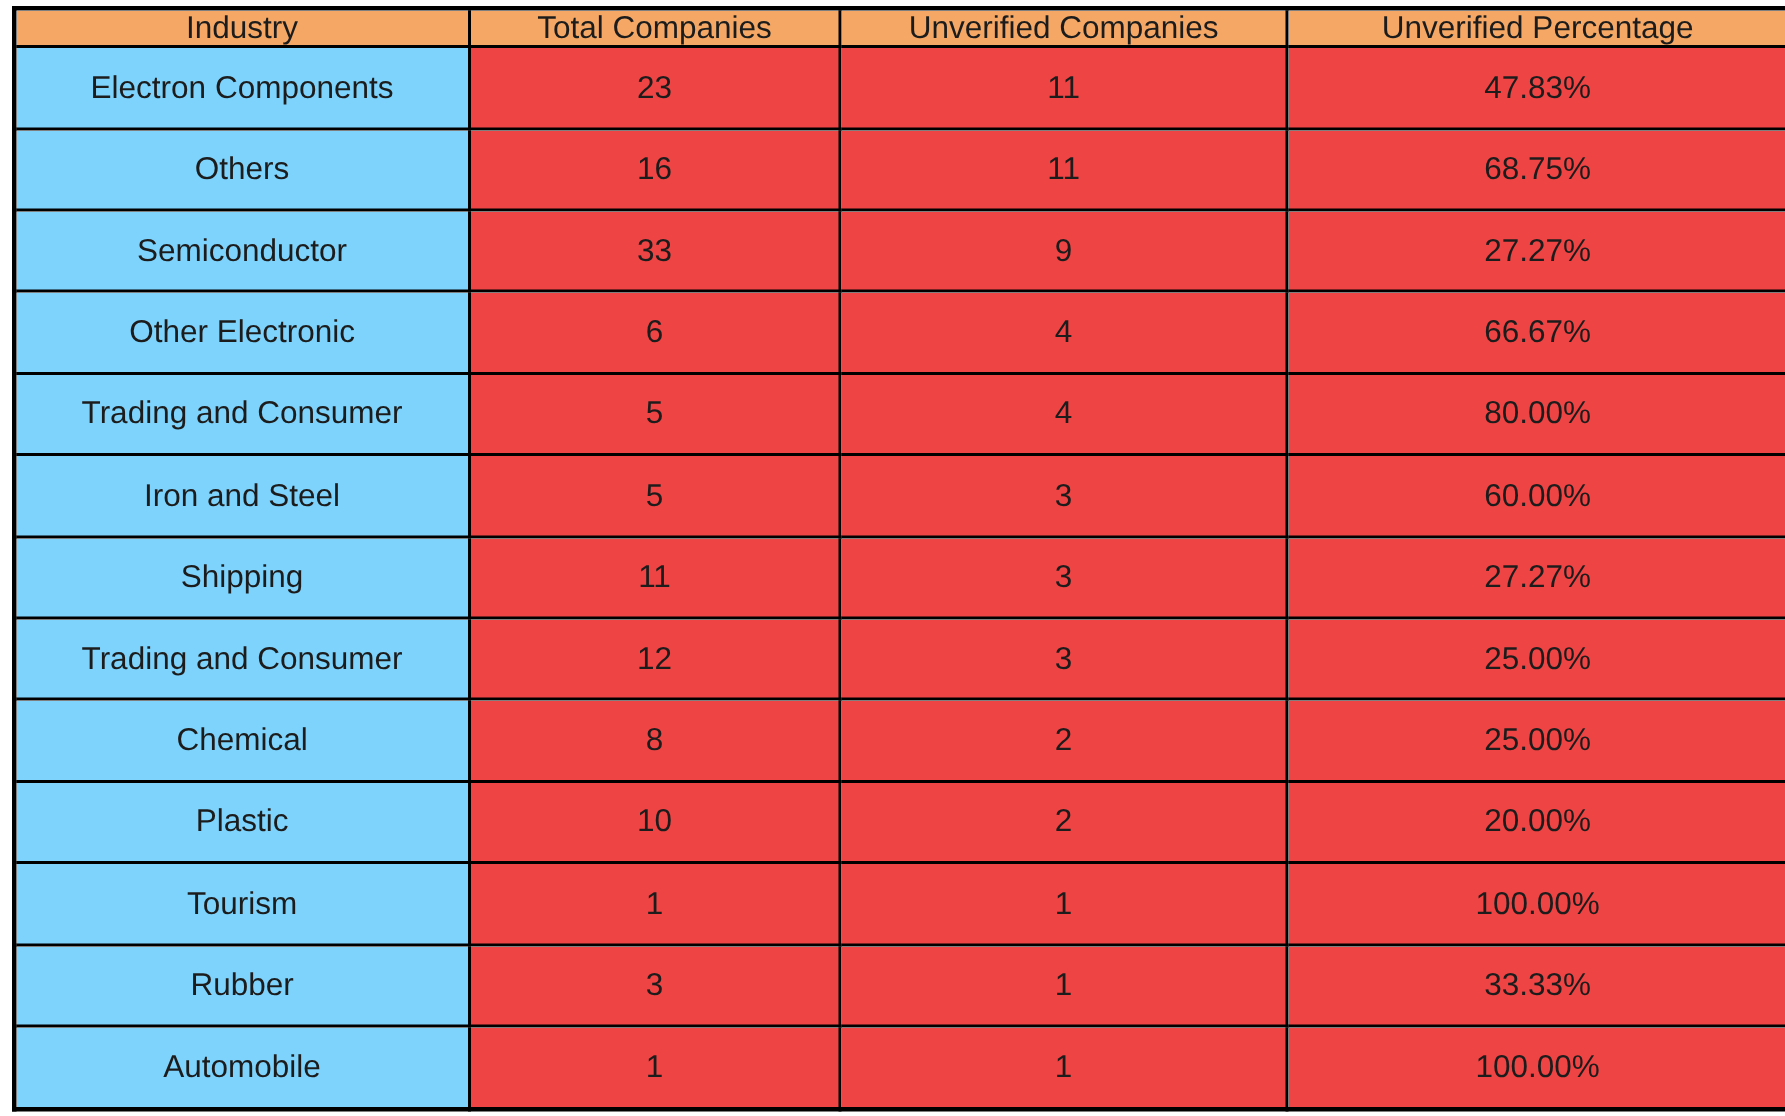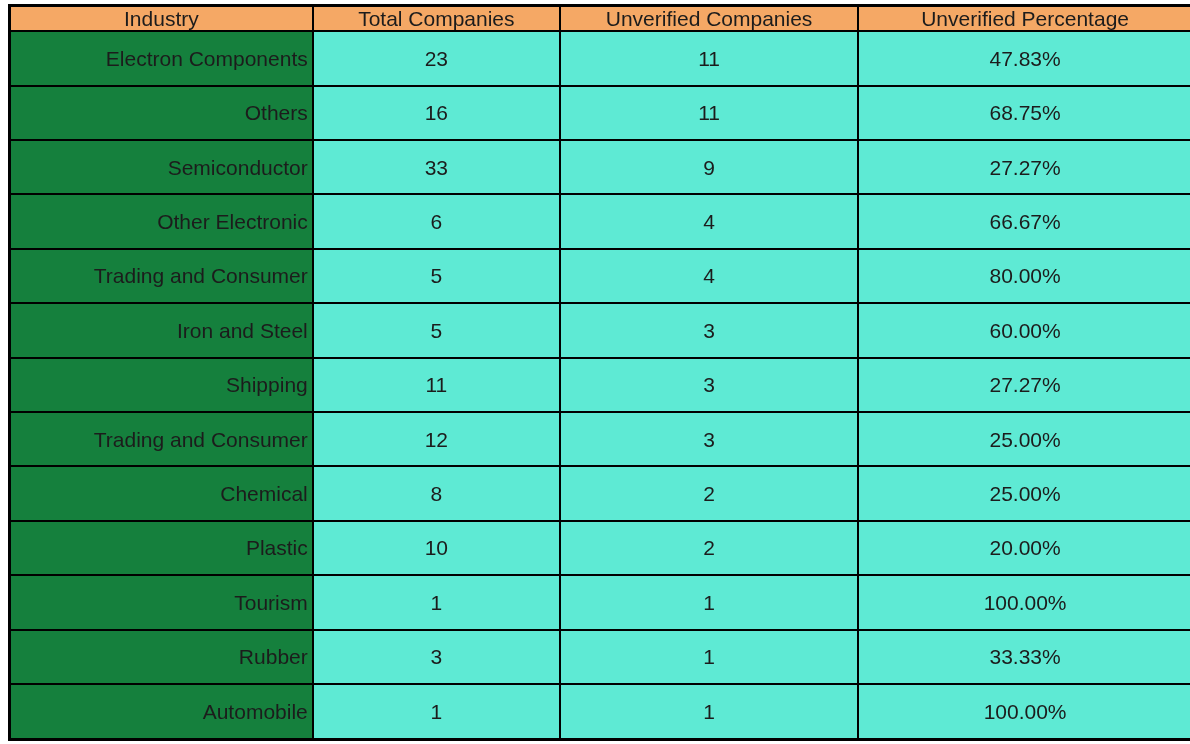--- a/index.html
+++ b/index.html
@@ -35,25 +35,24 @@
     color: #1c1c1c;
     padding: 0 4px;
     white-space: nowrap;
     overflow: hidden;
     font-weight: normal;
   }
   table.data-table th {
     background: #F5A865;
   }
   table.data-table td.industry-cell {
-    background: #15803d;
-    text-align: right;
+    background: #7dd3fc;
   }
   table.data-table td.value-cell {
-    background: #5eead4;
+    background: #ef4444;
   }
   col.c-industry   { width: 303px; }
   col.c-total      { width: 247px; }
   col.c-unverified { width: 298px; }
   col.c-percentage { width: 334px; }
 </style>
 </head>
 <body>
 
 <div class="table-wrap">

